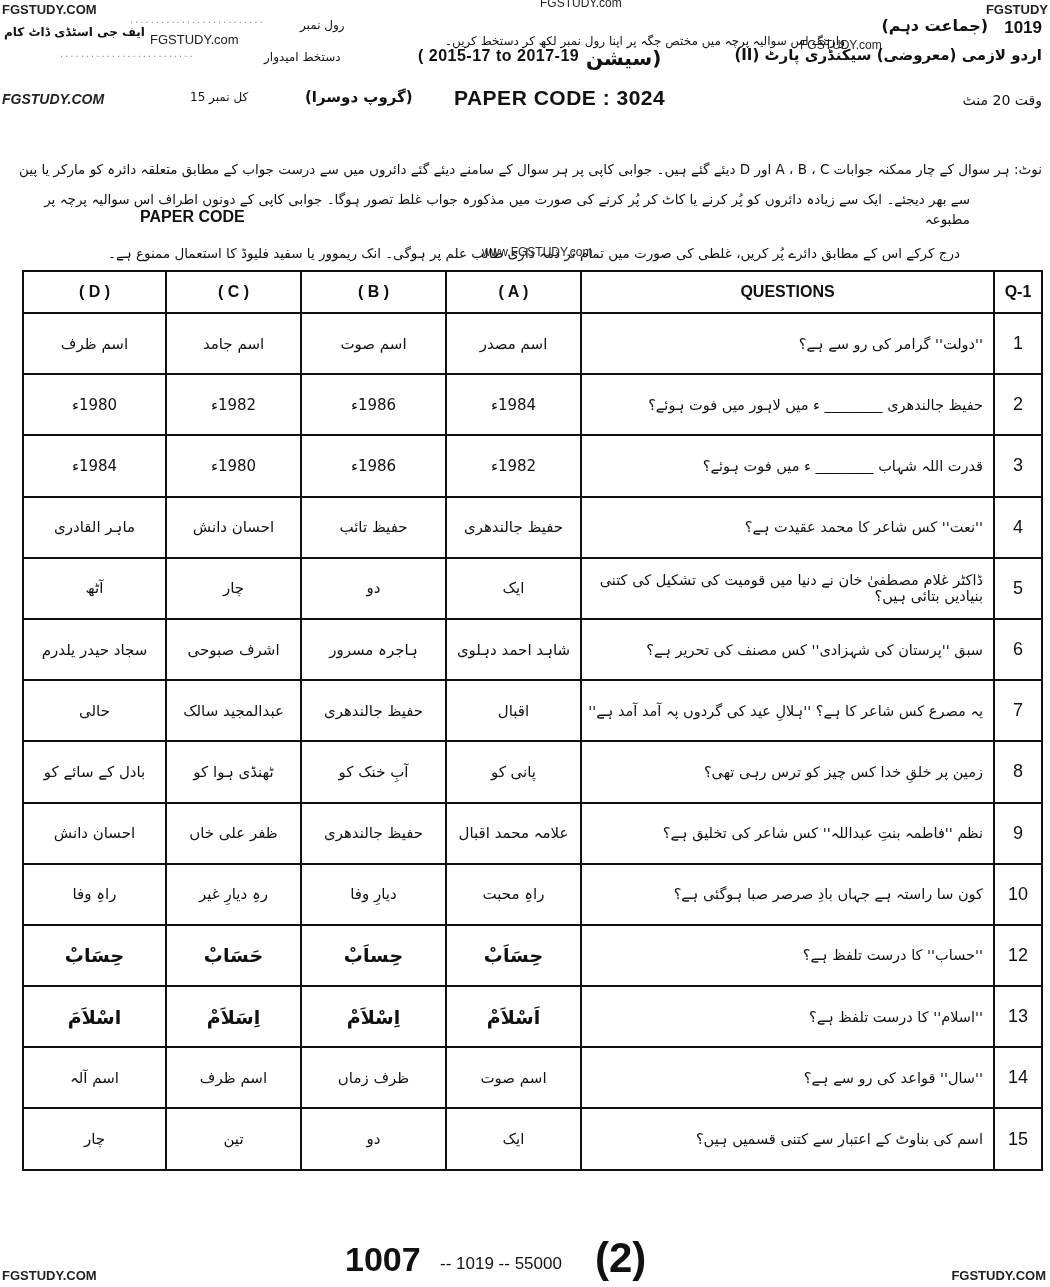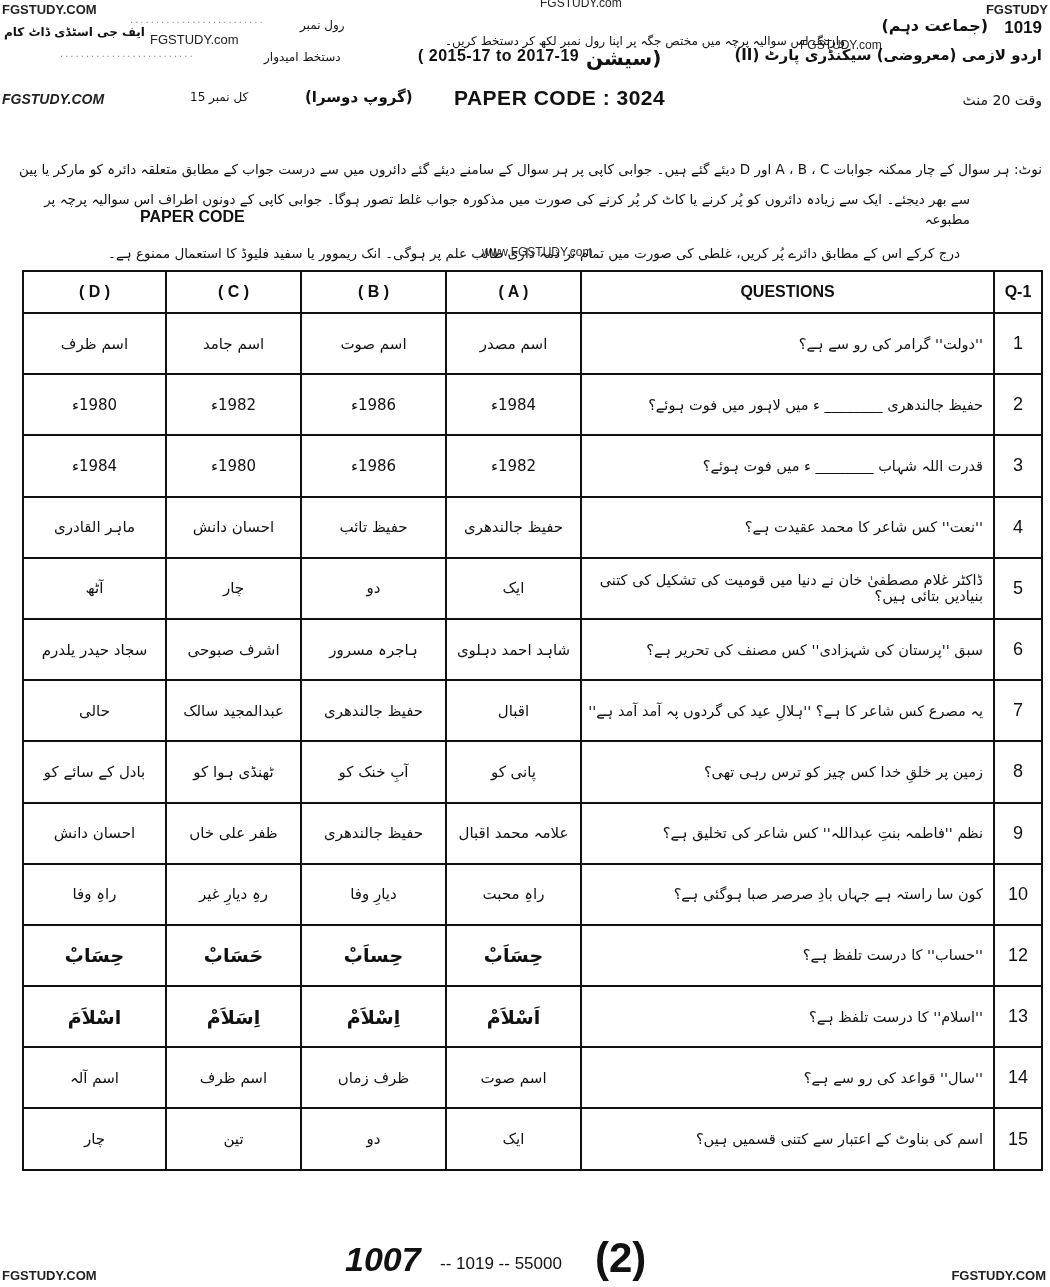--- a/index.html
+++ b/index.html
@@ -204,17 +204,17 @@
       <td class="opt">چار</td>
       <td class="opt">تین</td>
       <td class="opt">دو</td>
       <td class="opt">ایک</td>
       <td class="q">اسم کی بناوٹ کے اعتبار سے کتنی قسمیں ہیں؟</td>
       <td class="qn">15</td>
     </tr>
   </tbody>
 </table>
 
-<div class="abs footer-big" style="left:345px;top:1240px;font-style:italic;">1007</div>
+<div class="abs footer-big" style="left:345px;top:1240px;">1007</div>
 <div class="abs footer-small" style="left:440px;top:1254px;">-- 1019 -- 55000</div>
 <div class="abs footer-paren" style="left:595px;top:1234px;">(2)</div>
 <div class="abs wm-bold" style="left:2px;top:1268px;">FGSTUDY.COM</div>
 <div class="abs wm-bold" style="right:4px;top:1268px;">FGSTUDY.COM</div>
 
 </body></html>

